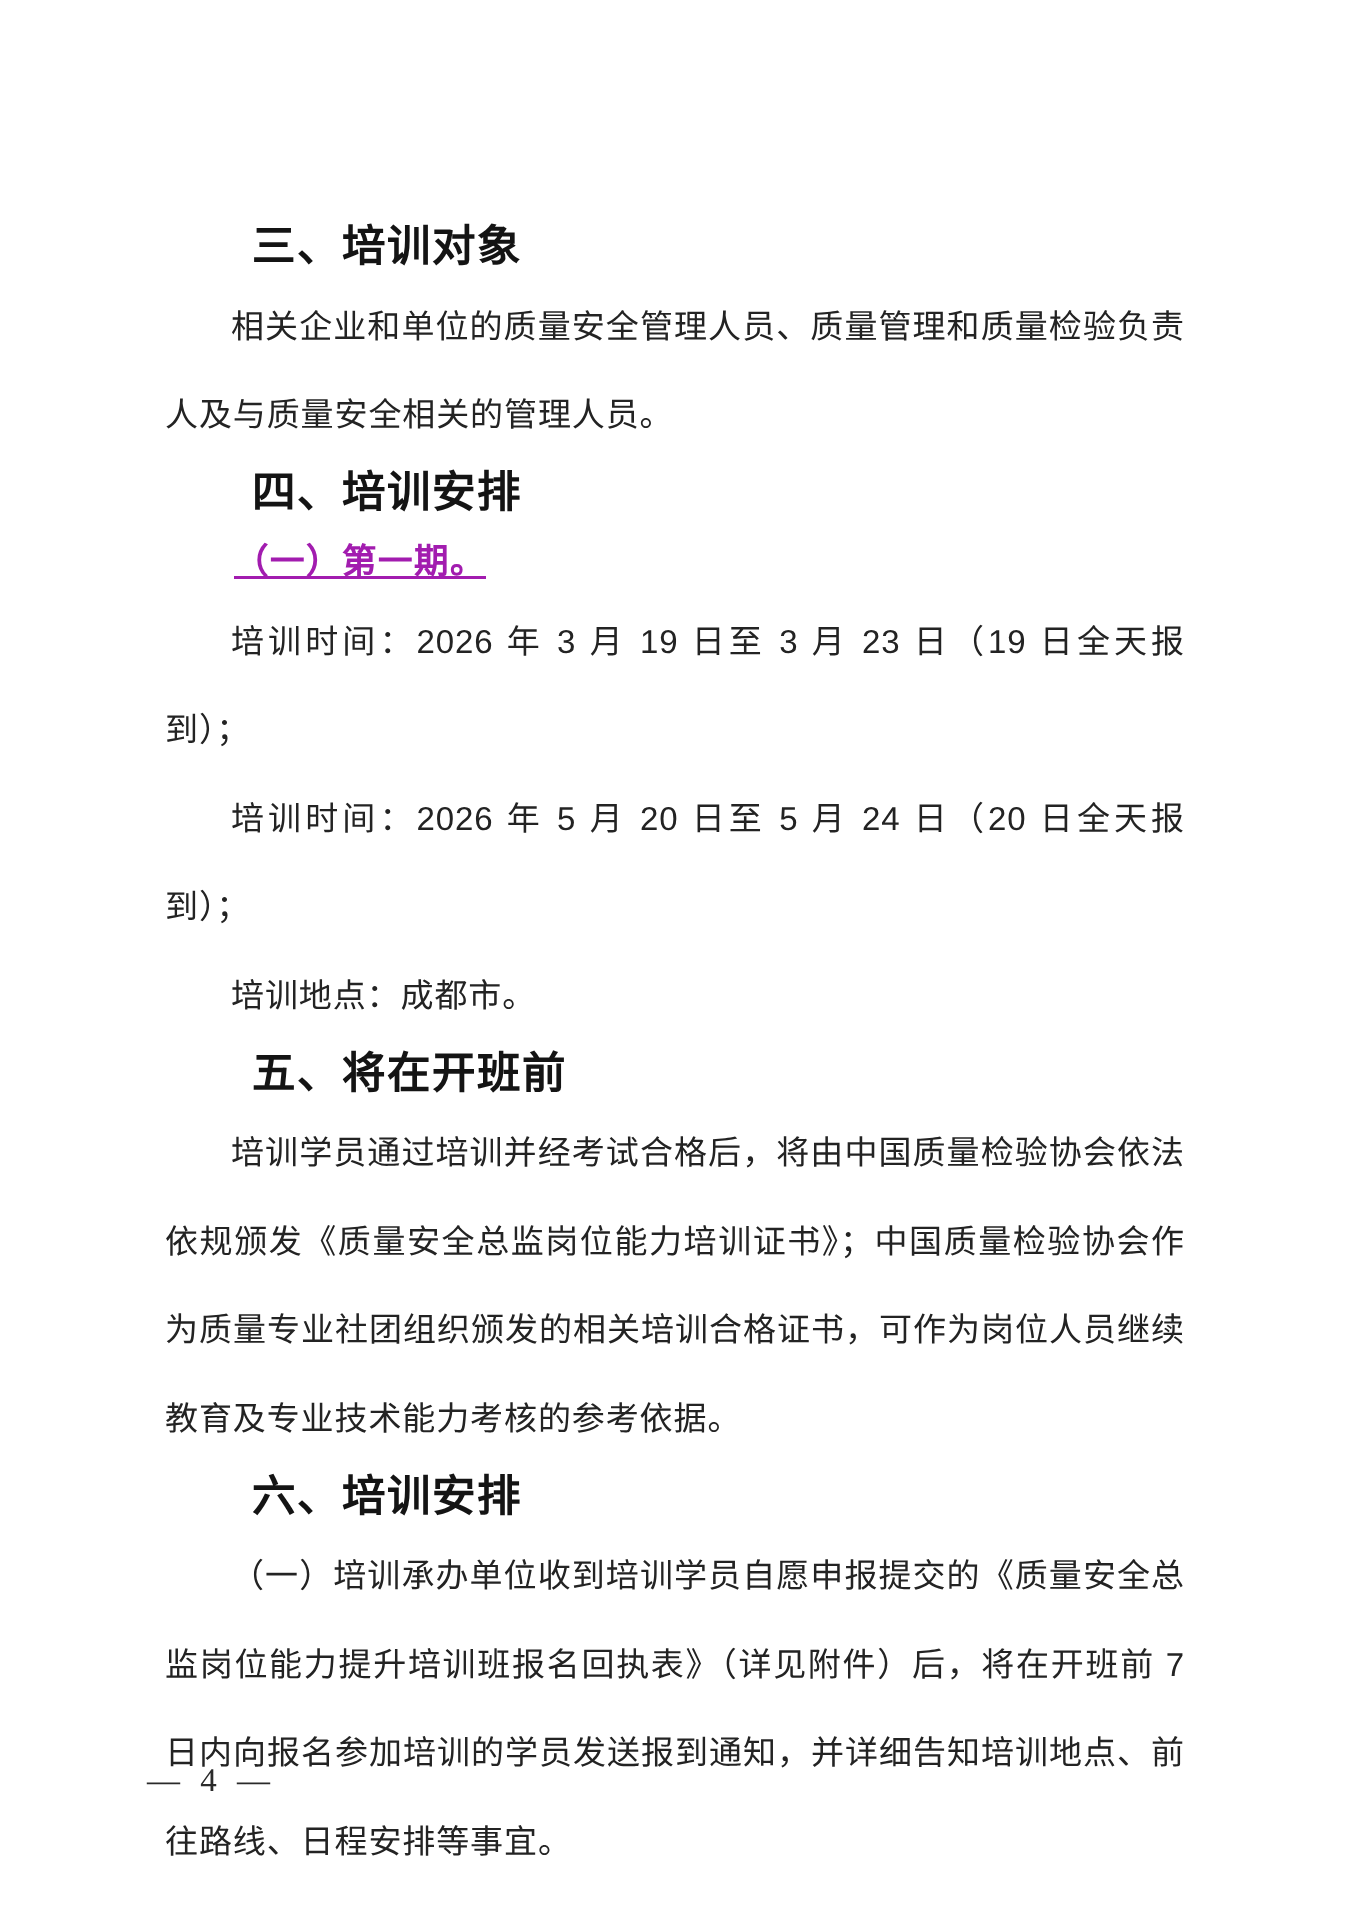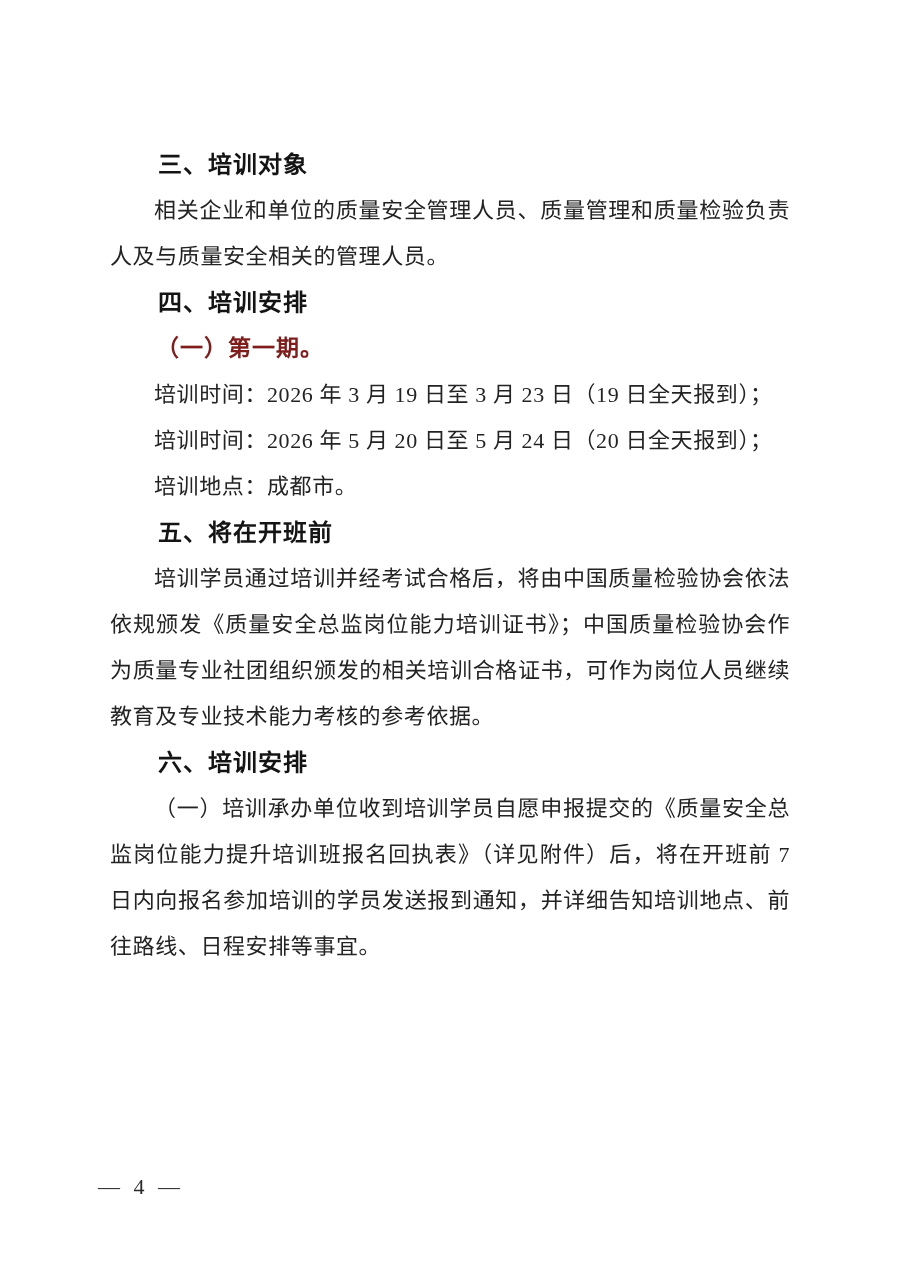--- a/index.html
+++ b/index.html
@@ -17,42 +17,43 @@
   }
   .content {
     position: absolute;
     left: 110px;
     top: 142px;
     width: 680px;
   }
   .doc-heading {
     font-family: "Liberation Sans", "DejaVu Sans", sans-serif;
     font-weight: bold;
-    font-size: 24px;
+    font-size: 29px;
     line-height: 46px;
     text-indent: 2em;
     letter-spacing: 1px;
     margin: 0;
     color: #141414;
   }
   .doc-subheading {
     font-family: "Liberation Serif", "DejaVu Serif", serif;
     font-weight: bold;
     font-size: 23px;
     line-height: 46px;
     text-indent: 2em;
     letter-spacing: 1px;
     margin: 0;
-    color: #7f1d1d;
+    color: #a21caf;
+    text-decoration: underline;
   }
   .doc-para {
-    font-family: Liberation Serif, serif;
+    font-family: Liberation Sans, sans-serif;
     font-weight: normal;
     font-size: 22px;
-    line-height: 46px;
+    line-height: 59px;
     text-indent: 2em;
     text-align: justify;
     letter-spacing: 0.6px;
     margin: 0;
     color: #232323;
   }
   .page-number {
     position: absolute;
     left: 98px;
     top: 1164px;

